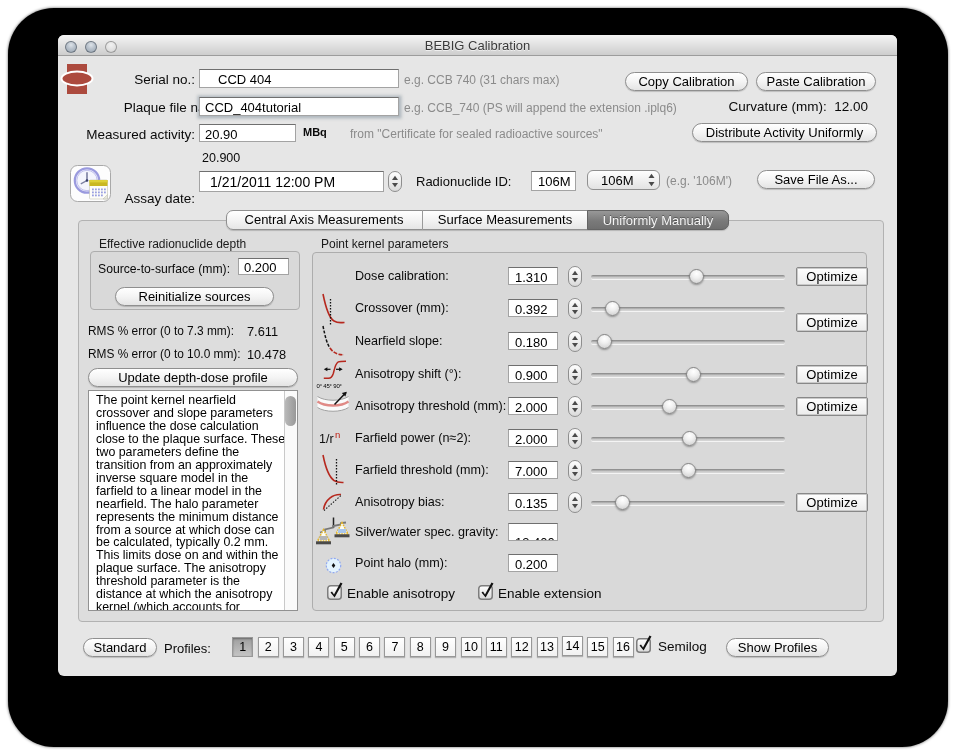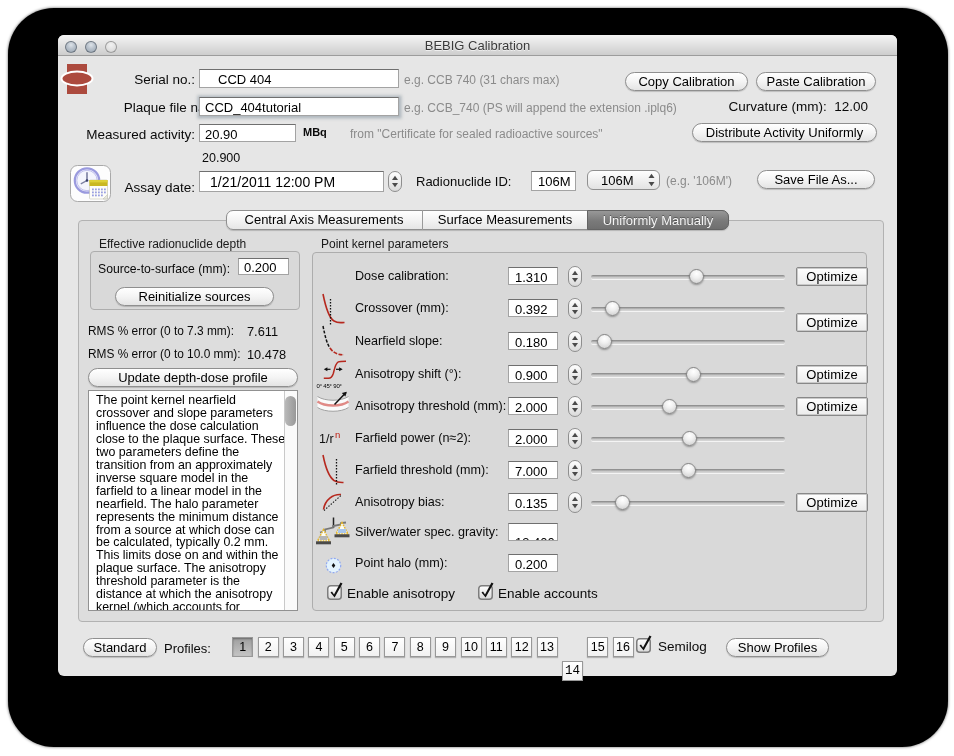--- a/index.html
+++ b/index.html
@@ -88,21 +88,21 @@
           <rect x="34" y="26.5" width="1.8" height="1.8"></rect>
    <rect x="22" y="29.5" width="1.8" height="1.8"></rect>
           <rect x="25" y="29.5" width="1.8" height="1.8"></rect>
           <rect x="28" y="29.5" width="1.8" height="1.8"></rect>
           <rect x="31" y="29.5" width="1.8" height="1.8"></rect>
   </g>
   <path d="M37.5 29.5 L37.5 34 L33 34 Z" fill="#e8e8dd" stroke="#b9b9a9" stroke-width=".5"></path>
  </g>
 </svg>
 
-<div class="rlbl" style="left:0px;top:145px;width:137px;">Assay date:</div>
+<div class="rlbl" style="left:0px;top:156px;width:137px;">Assay date:</div>
 <div class="inp" style="left:141px;top:136px;width:185px;height:21px;padding:2px 0 0 10px;font-size:14px;">1/21/2011 12:00 PM</div>
 
 <svg style="left:330px;top:136px;" width="14" height="21" viewBox="0 0 14 21">
  <rect x="0.5" y="0.5" width="13" height="20" rx="6.5" fill="url(#stepg)" stroke="#8e8e8e"></rect>
  <path d="M7 4.8 L10 8.9 L4 8.9 Z" fill="#4a4a4a"></path>
  <path d="M7 16.2 L10 12.1 L4 12.1 Z" fill="#4a4a4a"></path>
 </svg>
 
 <div class="lbl" style="left:358px;top:139px;">Radionuclide ID:</div>
 <div class="inp" style="left:473px;top:136px;width:45px;height:20px;padding:2px 0 0 6px;">106M</div>
@@ -292,39 +292,39 @@
 
 <svg style="left:269px;top:546px;" width="18" height="19" viewBox="0 0 18 19">
  <rect x="0.75" y="4.75" width="13.5" height="13.5" rx="3" fill="url(#stepg)" stroke="#7d7d7d" stroke-width="1.5"></rect>
  <path d="M3.5 11.5 L5 10.5 L7 13.5 L13.5 1.5 L15.5 2.5 L7.6 16.5 Z" fill="#111"></path>
 </svg>
 <div class="lbl" style="left:289px;top:551px;font-size:13.5px;">Enable anisotropy</div>
 <svg style="left:420px;top:546px;" width="18" height="19" viewBox="0 0 18 19">
  <rect x="0.75" y="4.75" width="13.5" height="13.5" rx="3" fill="url(#stepg)" stroke="#7d7d7d" stroke-width="1.5"></rect>
  <path d="M3.5 11.5 L5 10.5 L7 13.5 L13.5 1.5 L15.5 2.5 L7.6 16.5 Z" fill="#111"></path>
 </svg>
-<div class="lbl" style="left:440px;top:551px;font-size:13.5px;">Enable accounts</div>
+<div class="lbl" style="left:440px;top:551px;font-size:13.5px;">Enable extension</div>
 
 <div class="pill" style="left:25px;top:603px;width:74px;">Standard</div>
 <div class="lbl" style="left:106px;top:606px;">Profiles:</div>
 
 <div class="numbtn numsel" style="left:174.3px;top:602px;">1</div>
 <div class="numbtn" style="left:199.7px;top:602px;">2</div>
 <div class="numbtn" style="left:225.0px;top:602px;">3</div>
 <div class="numbtn" style="left:250.4px;top:602px;">4</div>
 <div class="numbtn" style="left:275.7px;top:602px;">5</div>
 <div class="numbtn" style="left:301.1px;top:602px;">6</div>
 <div class="numbtn" style="left:326.4px;top:602px;">7</div>
 <div class="numbtn" style="left:351.8px;top:602px;">8</div>
 <div class="numbtn" style="left:377.1px;top:602px;">9</div>
 <div class="numbtn" style="left:402.5px;top:602px;">10</div>
 <div class="numbtn" style="left:427.8px;top:602px;">11</div>
 <div class="numbtn" style="left:453.2px;top:602px;">12</div>
 <div class="numbtn" style="left:478.5px;top:602px;">13</div>
-<div class="numbtn" style="left:503.9px;top:626px;font-family:Liberation Mono, monospace;">14</div>
+<div class="numbtn" style="left:503.9px;top:601px;">14</div>
 <div class="numbtn" style="left:529.2px;top:602px;">15</div>
 <div class="numbtn" style="left:554.5px;top:602px;">16</div>
 <svg style="left:578px;top:599px;" width="18" height="19" viewBox="0 0 18 19">
  <rect x="0.75" y="4.75" width="13.5" height="13.5" rx="3" fill="url(#stepg)" stroke="#7d7d7d" stroke-width="1.5"></rect>
  <path d="M3.5 11.5 L5 10.5 L7 13.5 L13.5 1.5 L15.5 2.5 L7.6 16.5 Z" fill="#111"></path>
 </svg>
 <div class="lbl" style="left:600px;top:604px;font-size:13.5px;">Semilog</div>
 <div class="pill" style="left:668px;top:603px;width:103px;">Show Profiles</div>
 </div>
 </body></html>

